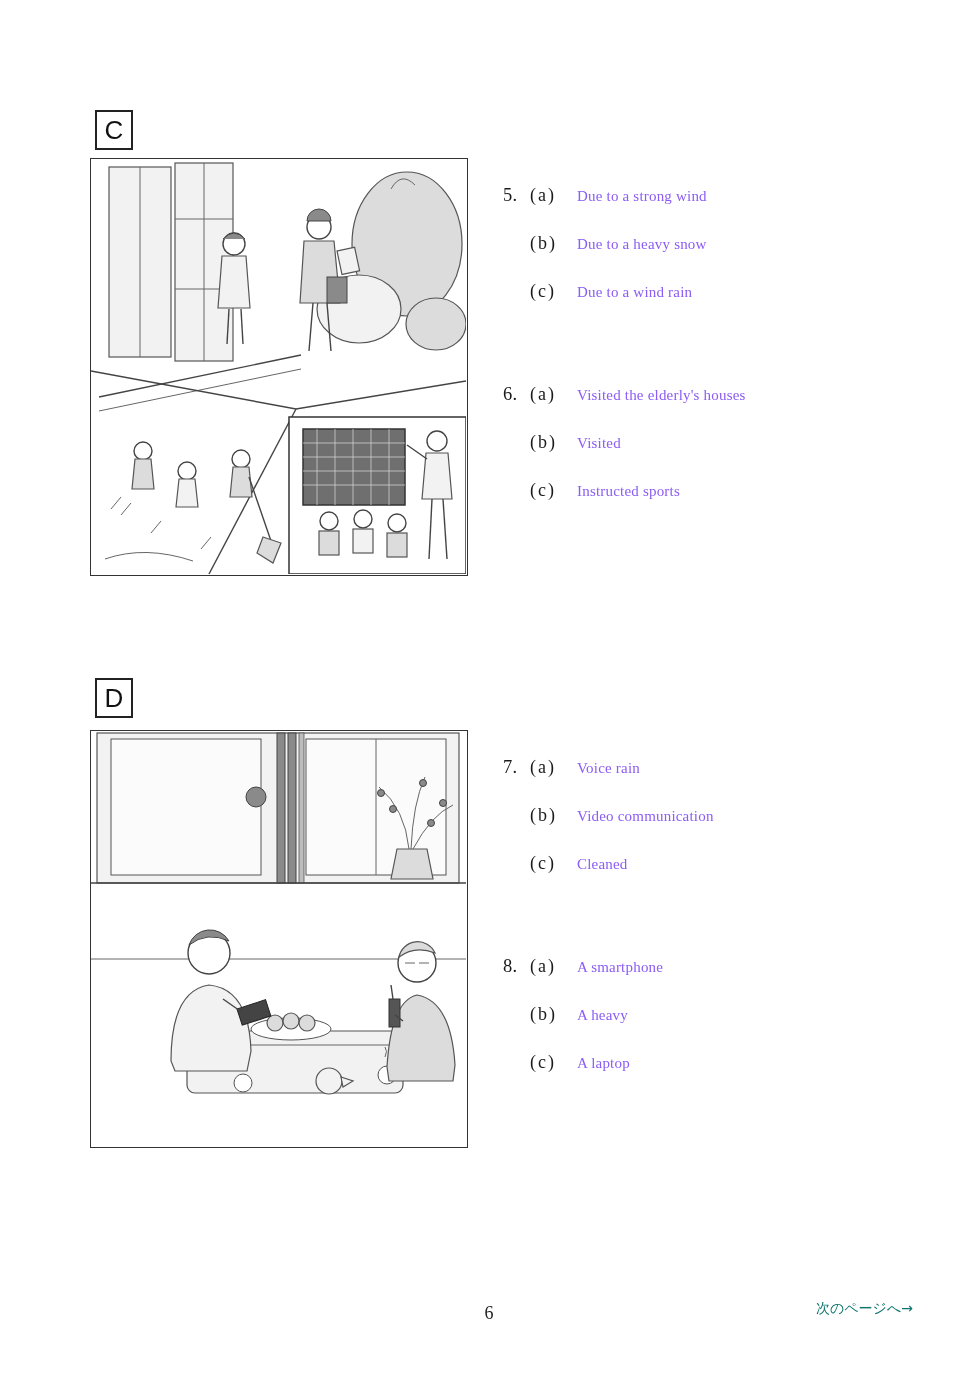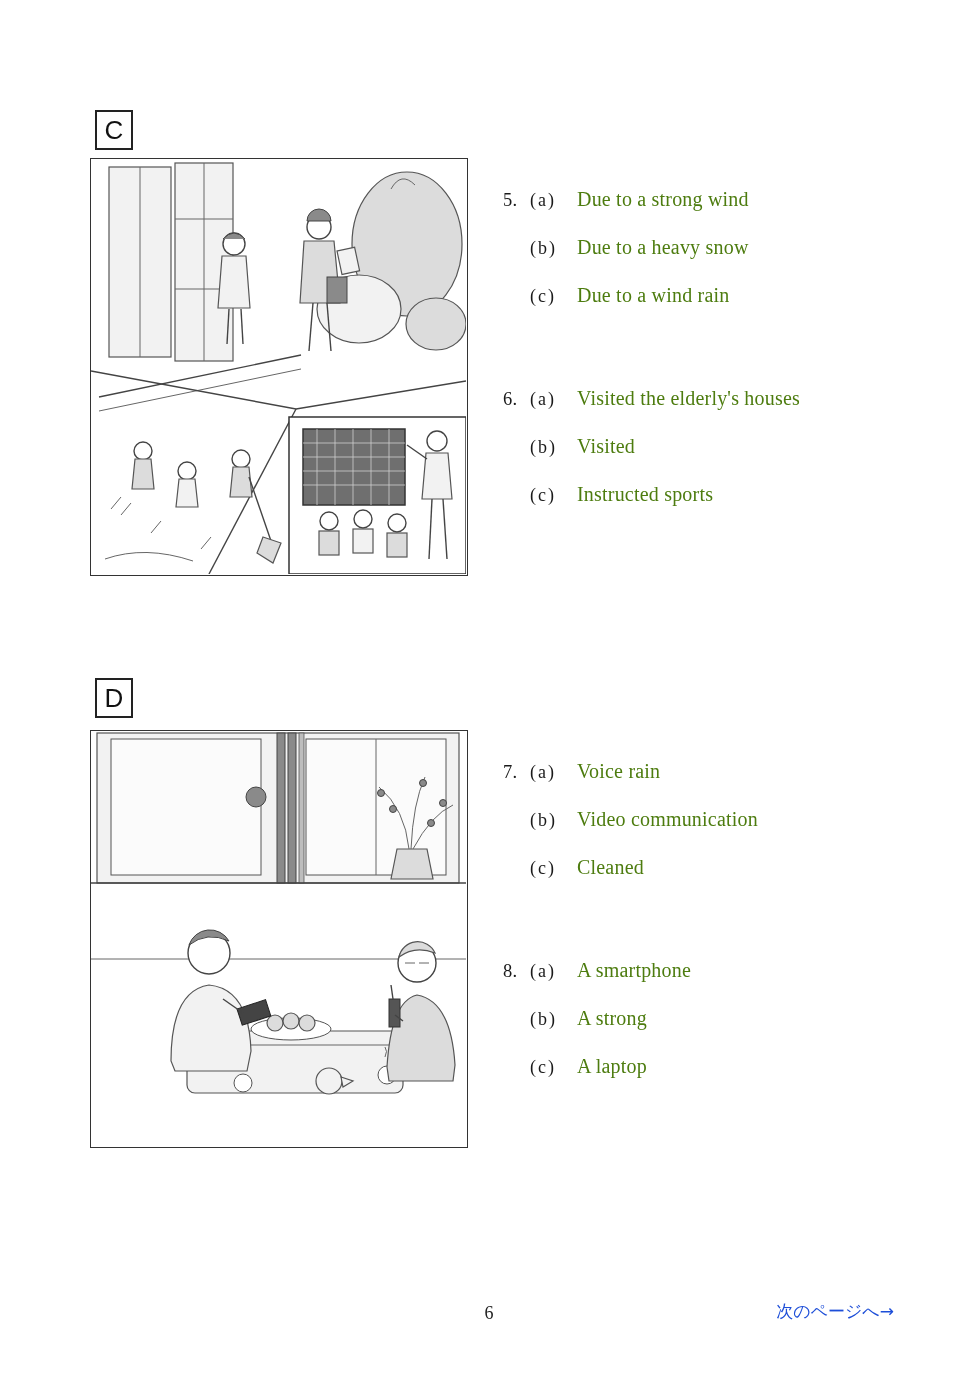--- a/index.html
+++ b/index.html
@@ -51,38 +51,38 @@
     color:#1a1a1a;
   }
   .opt-letter{
     display:inline-block;
     width:47px;
     font-size:18px;
     letter-spacing:2px;
     color:#1a1a1a;
   }
   .opt-text{
-    font-size:20px;
-    color:#4d7c0f;
+    font-size:15px;
+    color:#8b5cf6;
     margin-top:28px;
   }
   .footer-page-number{
     position:absolute;
     left:0;right:0;
     top:1303px;
     text-align:center;
     font-size:18px;
     color:#222;
   }
   .footer-next{
     position:absolute;
     top:1300px;
-    right:84px;
-    font-size:17px;
-    color:#1d4ed8;
+    right:65px;
+    font-size:14px;
+    color:#0f766e;
     font-family:"DejaVu Sans","Liberation Sans",sans-serif;
   }
   .line{stroke:#444;stroke-width:1.4;fill:none;}
   .thin{stroke:#666;stroke-width:1;fill:none;}
   .gfill{fill:#dcdcdc;stroke:#555;stroke-width:1.2;}
   .lfill{fill:#f2f2f2;stroke:#555;stroke-width:1.2;}
   .dfill{fill:#8a8a8a;stroke:#444;stroke-width:1;}
   .skin{fill:#ffffff;stroke:#444;stroke-width:1.4;}
 </style>
 </head>
@@ -278,21 +278,21 @@
     <div class="q-gap"></div>
     <div class="question">
       <div class="opt-row">
         <span class="qnum">8.</span>
         <span class="opt-letter">(a)</span>
         <span class="opt-text">A smartphone</span>
       </div>
       <div class="opt-row">
         <span class="qnum"></span>
         <span class="opt-letter">(b)</span>
-        <span class="opt-text">A strong</span>
+        <span class="opt-text">A heavy</span>
       </div>
       <div class="opt-row">
         <span class="qnum"></span>
         <span class="opt-letter">(c)</span>
         <span class="opt-text">A laptop</span>
       </div>
     </div>
   </div>
 
   <div class="footer-page-number">6</div>

